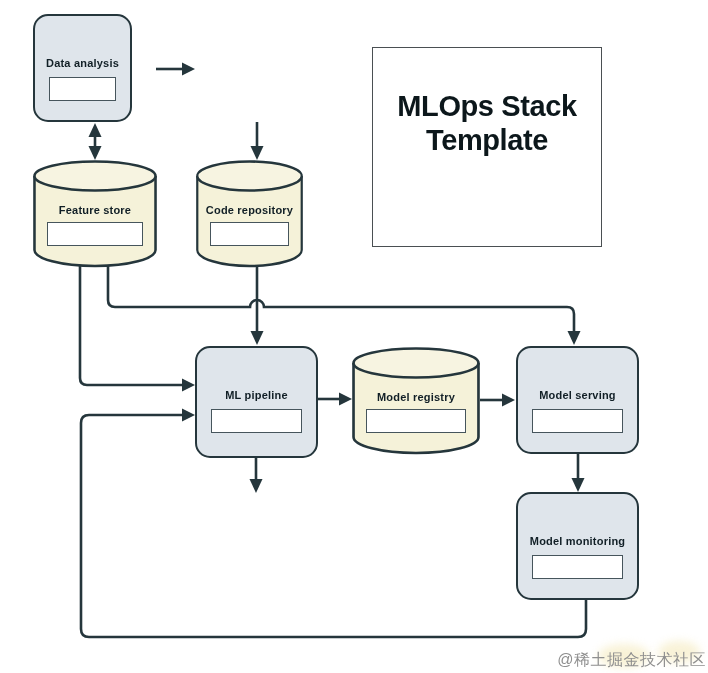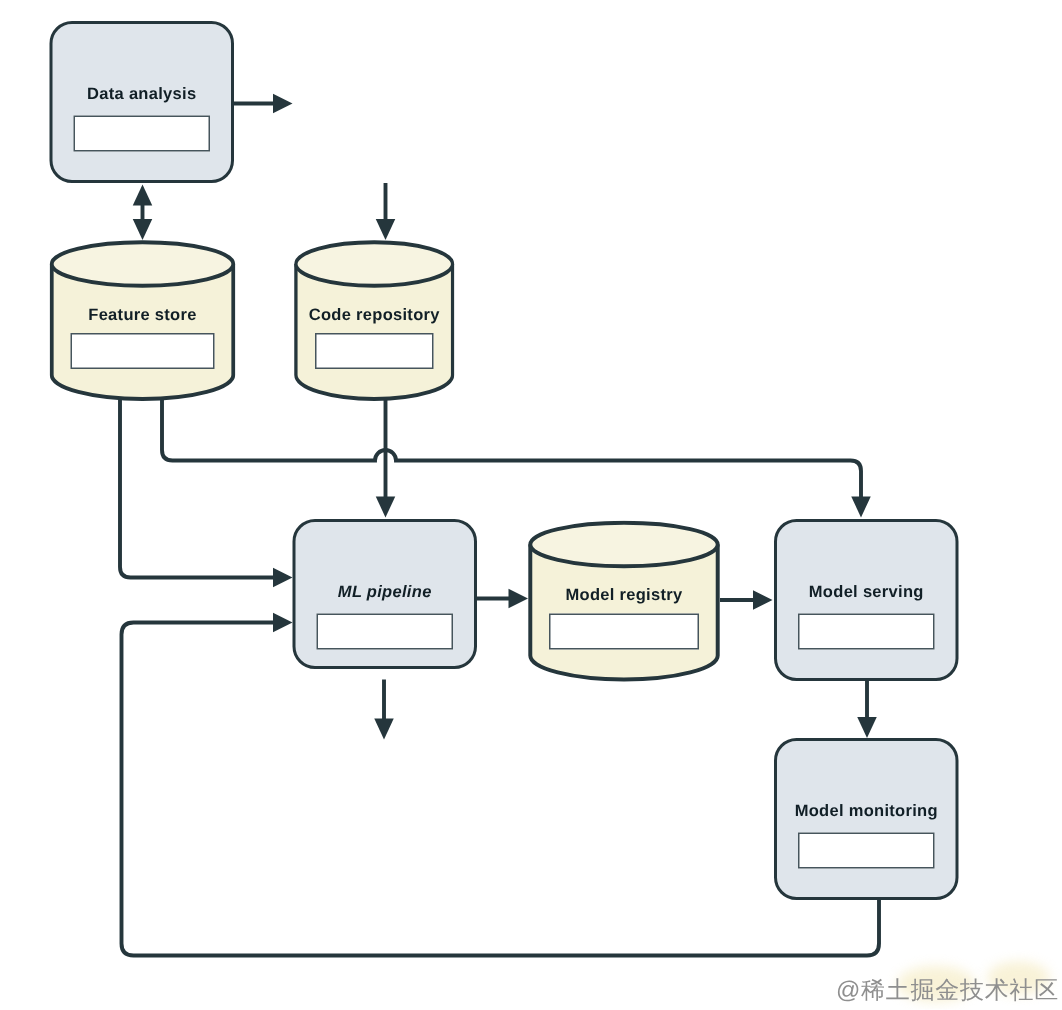--- a/index.html
+++ b/index.html
@@ -88,27 +88,27 @@
     <g>
       <path class="shaft" d="M578,453 V479"></path>
       <path class="head" d="M571.5,478 L584.5,478 L578,492 Z"></path>
     </g>
     <g>
       <path class="shaft" d="M586,599 V629 Q586,637 578,637 H89 Q81,637 81,629 V423 Q81,415 89,415 H182"></path>
       <path class="head" d="M182,408.5 L195,415 L182,421.5 Z"></path>
     </g>
   </svg>
 
-  <div class="node process" style="left:33px;top:14px;width:123px;height:108px;">
+  <div class="node process" style="left:33px;top:14px;width:99px;height:108px;">
     <div class="node-label">Data analysis</div>
     <div class="slot"></div>
   </div>
 
 
-  <div class="node process" style="left:195px;top:346px;width:123px;height:100px;font-style:italic;">
+  <div class="node process" style="left:195px;top:346px;width:123px;height:112px;">
     <div class="node-label">ML pipeline</div>
     <div class="slot"></div>
   </div>
 
   <div class="node process" style="left:516px;top:492px;width:123px;height:108px;">
     <div class="node-label">Model monitoring</div>
     <div class="slot"></div>
   </div>
 
   <div class="node process" style="left:516px;top:346px;width:123px;height:108px;">
@@ -137,18 +137,22 @@
   <div class="node cylinder" style="left:352px;top:347px;width:128px;height:108px;">
     <svg class="cyl-svg" viewBox="0 0 126 108" preserveAspectRatio="none">
       <path d="M1.5,16 L1.5,90 A61.5,16 0 0 0 124.5,90 L124.5,16" fill="#f5f2d9" stroke="#25363c" stroke-width="2.6"></path>
       <ellipse cx="63" cy="16" rx="61.5" ry="14.5" fill="#f7f4e1" stroke="#25363c" stroke-width="2.6"></ellipse>
     </svg>
     <div class="node-label">Model registry</div>
     <div class="slot"></div>
   </div>
 
 
+  <div class="title-box">
+    <span>MLOps Stack</span>
+    <span>Template</span>
+  </div>
 
   <div class="wm-glow" style="left:598px;top:644px;width:52px;height:24px;"></div>
   <div class="wm-glow" style="left:658px;top:641px;width:42px;height:22px;"></div>
   <div class="watermark">@稀土掘金技术社区</div>
 
 </div>
 
 </body></html>

